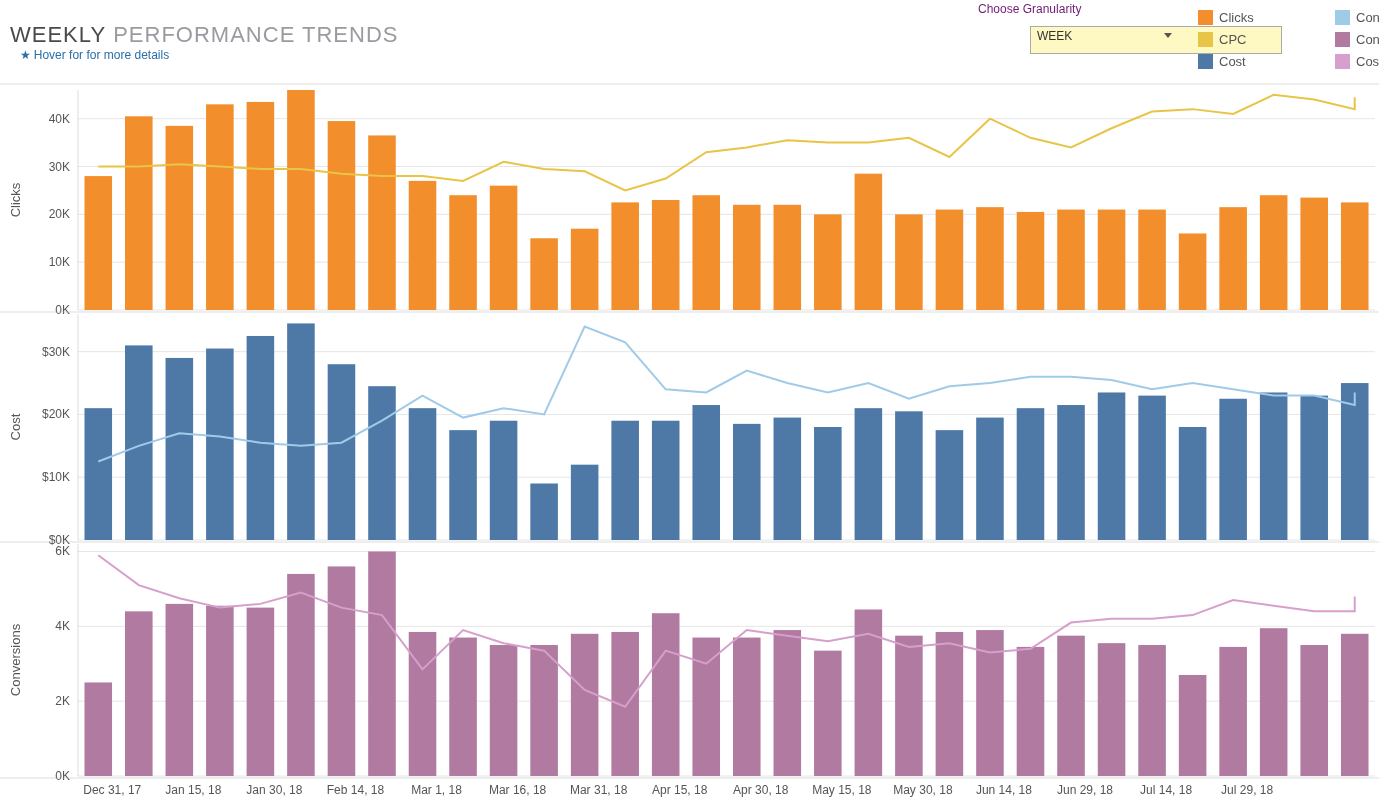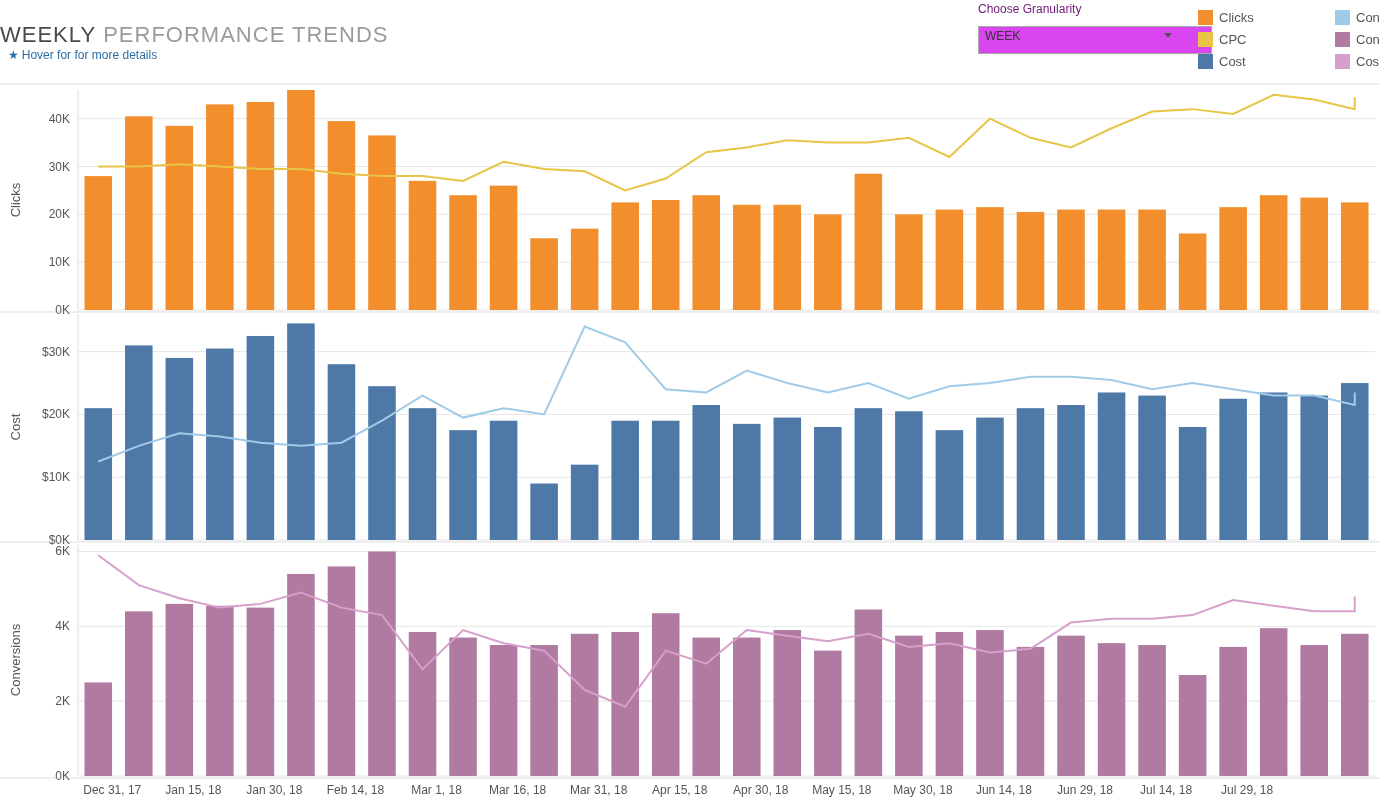--- a/index.html
+++ b/index.html
@@ -1,23 +1,23 @@
 <!DOCTYPE html>
 <html><head>
 <meta charset="utf-8">
 <style>
   html,body{margin:0;padding:0;font-family:Arial,Helvetica,sans-serif;color:#2e2e2e;width:1379px;height:811px;overflow:hidden;background:#fff}
   .header{position:absolute;left:0;top:0;width:100%;height:82px}
-  .title{position:absolute;left:0;top:22px;font-size:22px;letter-spacing:1px}
+  .title{position:absolute;left:10px;top:22px;font-size:22px;letter-spacing:1px}
   .title .t1{color:#4a4a4a;font-weight:500}
   .title .t2{color:#9a9aa0;font-weight:400}
-  .hover{position:absolute;left:8px;top:48px;font-size:12px;color:#2b6ea6}
+  .hover{position:absolute;left:20px;top:48px;font-size:12px;color:#2b6ea6}
   .hover .star{color:#2b6ea6;margin-right:3px}
   .gran-label{position:absolute;left:978px;top:2px;font-size:12px;color:#701a75}
-  .gran-select{position:absolute;left:978px;top:26px;width:204px;height:22px;border:1px solid #aaa;font-size:12px;padding:2px 22px 2px 6px;background:#d946ef;color:#333;cursor:pointer}
+  .gran-select{position:absolute;left:1030px;top:26px;width:204px;height:22px;border:1px solid #aaa;font-size:12px;padding:2px 40px 2px 6px;background:#fef9c3;color:#333;cursor:pointer}
   .gran-caret{position:absolute;left:1164px;top:33px;pointer-events:none;width:0;height:0;border-left:4px solid transparent;border-right:4px solid transparent;border-top:5px solid #555}
   .legend{position:absolute;top:6px;font-size:13px;color:#555}
   .legend .row{height:22px;display:flex;align-items:center}
   .legend .sw{width:15px;height:15px;margin-right:6px}
   .legend-col1{left:1198px}
   .legend-col2{left:1335px}
   #plot{position:absolute;left:0;top:82px;width:1379px;height:724px}
   .divider{stroke:#bbb;stroke-width:0.5}
   .grid{stroke:#e6e6e6;stroke-width:1}
   .axis-text{font-size:12px;fill:#555;font-family:Arial}

